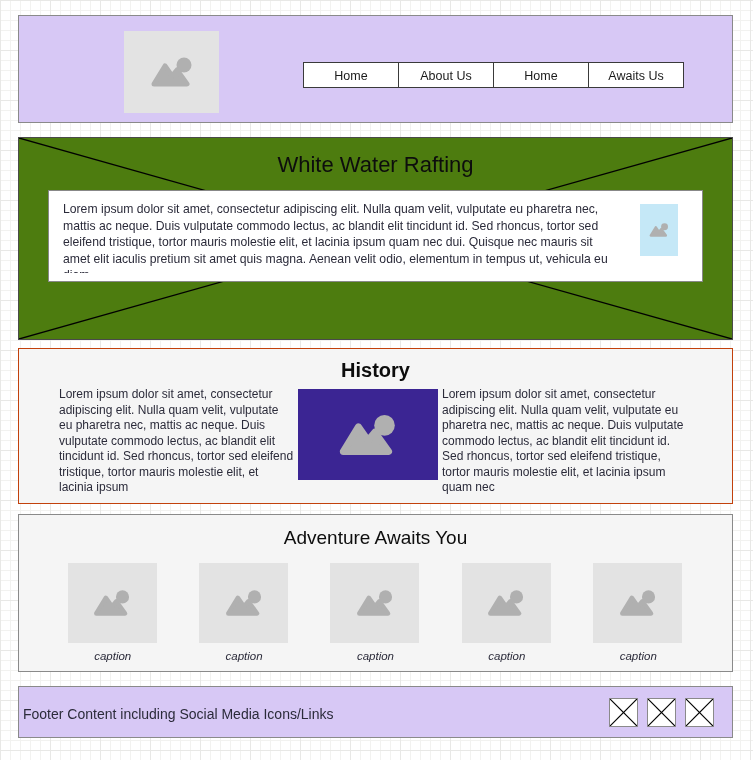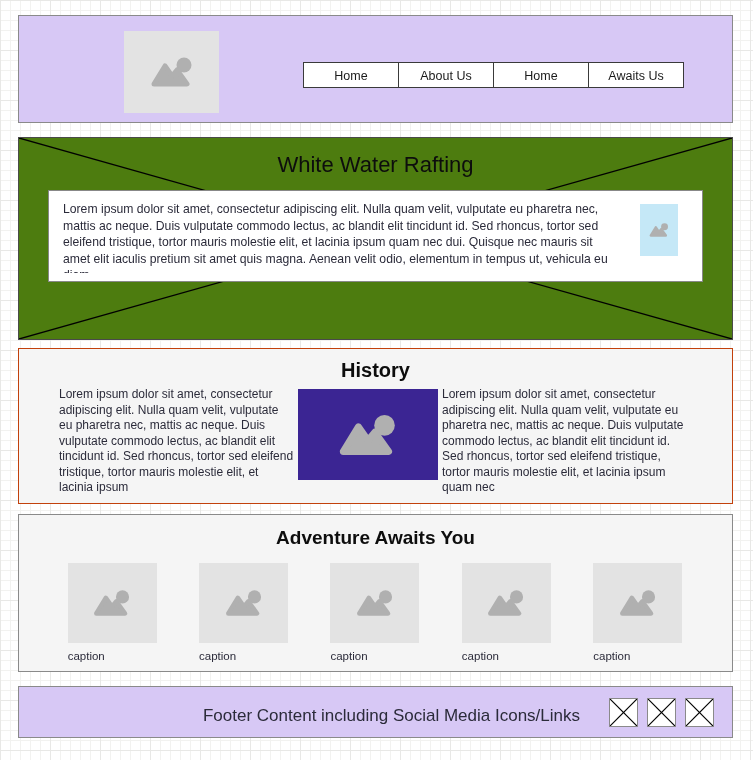--- a/index.html
+++ b/index.html
@@ -187,35 +187,37 @@
     border: 1px solid #8a8a8a;
     box-sizing: border-box;
   }
   .gallery-title {
     position: absolute;
     left: 0;
     top: 12px;
     width: 100%;
     text-align: center;
     font-size: 19px;
-    font-weight: bold;
+    font-weight: normal;
     color: #0d0d0d;
   }
   .gallery-items {
     position: absolute;
     left: 0;
     top: 48px;
     width: 100%;
     display: flex;
     justify-content: space-around;
     padding: 0 28px;
     box-sizing: border-box;
   }
   .gallery-item {
     width: 90px;
+    text-align: center;
+    font-style: italic;
   }
   .gallery-thumb {
     width: 89px;
     height: 80px;
     background: #e3e3e3;
     position: relative;
   }
   .gallery-caption {
     margin-top: 7px;
     font-size: 11.5px;
@@ -228,25 +230,25 @@
     left: 18px;
     top: 686px;
     width: 715px;
     height: 52px;
     background: #d7c8f5;
     border: 1px solid #8a8a8a;
     box-sizing: border-box;
   }
   .footer-text {
     position: absolute;
-    left: 16px;
+    left: 4px;
     top: 19px;
     width: 100%;
-    text-align: center;
-    font-size: 17px;
+    text-align: left;
+    font-size: 14px;
     color: #2b2b3a;
   }
   .footer-icons {
     position: absolute;
     right: 18px;
     top: 11px;
     display: flex;
     gap: 9px;
   }
   .social-icon {

